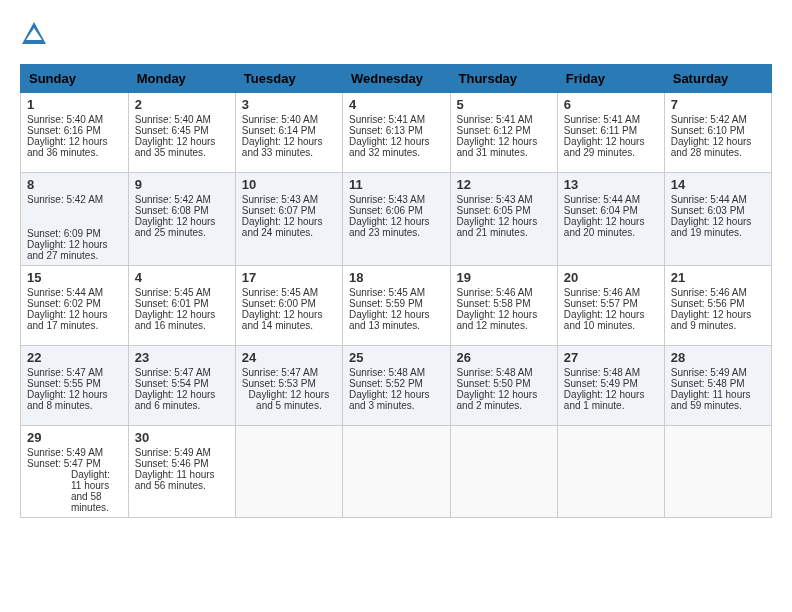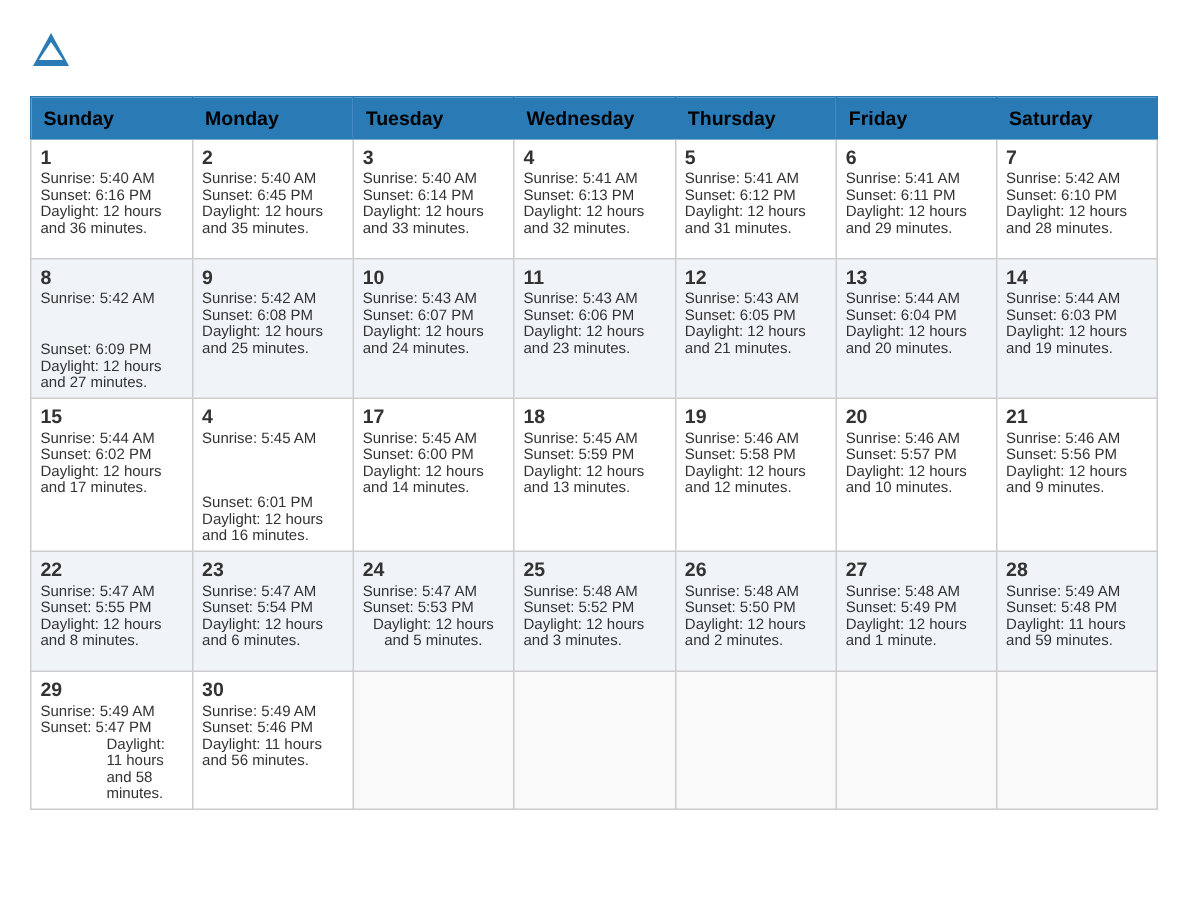--- a/index.html
+++ b/index.html
@@ -209,21 +209,21 @@
       <tr>
         <td>
           <span class="day-number">15</span>
           <span style="display: block;">Sunrise: 5:44 AM</span>
           <span style="display: block;">Sunset: 6:02 PM</span>
           <span style="display: block;">Daylight: 12 hours and 17 minutes.</span>
         </td>
         <td>
           <span class="day-number">4</span>
           <span style="display: block;">Sunrise: 5:45 AM</span>
-          <span style="display: block; margin-top: 32px;">Sunset: 6:01 PM</span>
+          <span style="display: block;">Sunset: 6:01 PM</span>
           <span style="display: block;">Daylight: 12 hours and 16 minutes.</span>
         </td>
         <td>
           <span class="day-number">17</span>
           <span style="display: block;">Sunrise: 5:45 AM</span>
           <span style="display: block;">Sunset: 6:00 PM</span>
           <span style="display: block;">Daylight: 12 hours and 14 minutes.</span>
         </td>
         <td>
           <span class="day-number">18</span>

